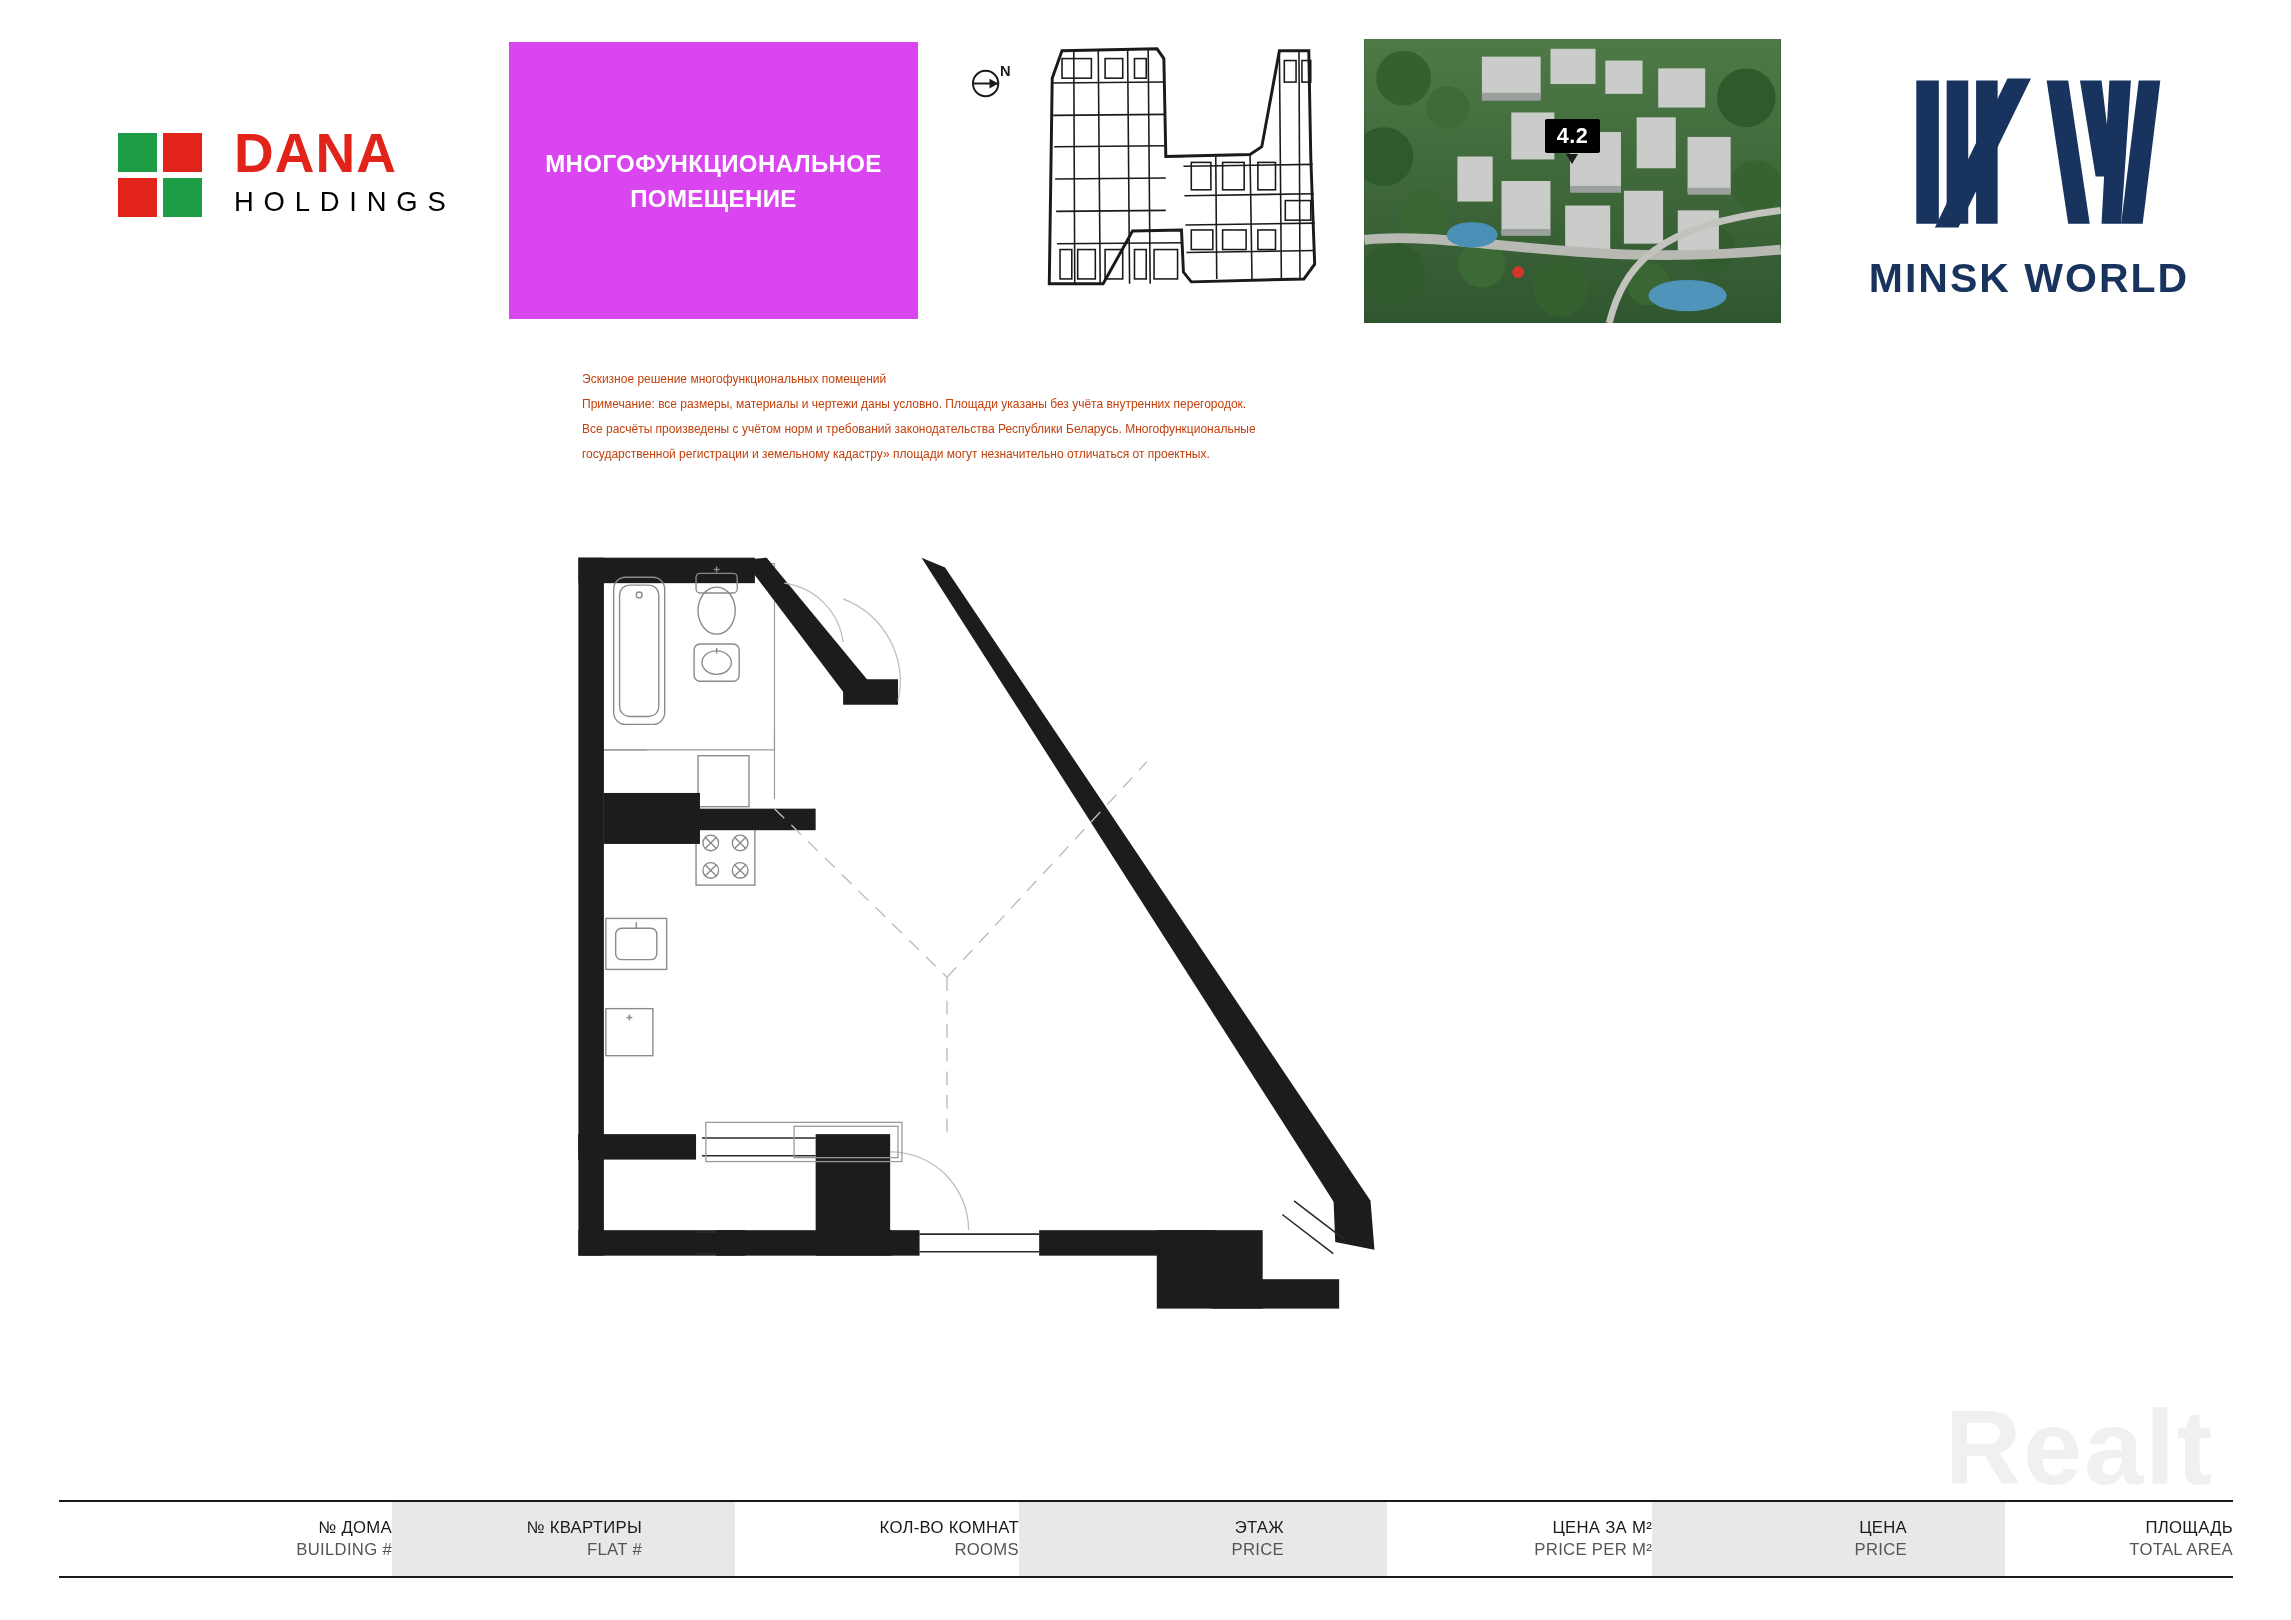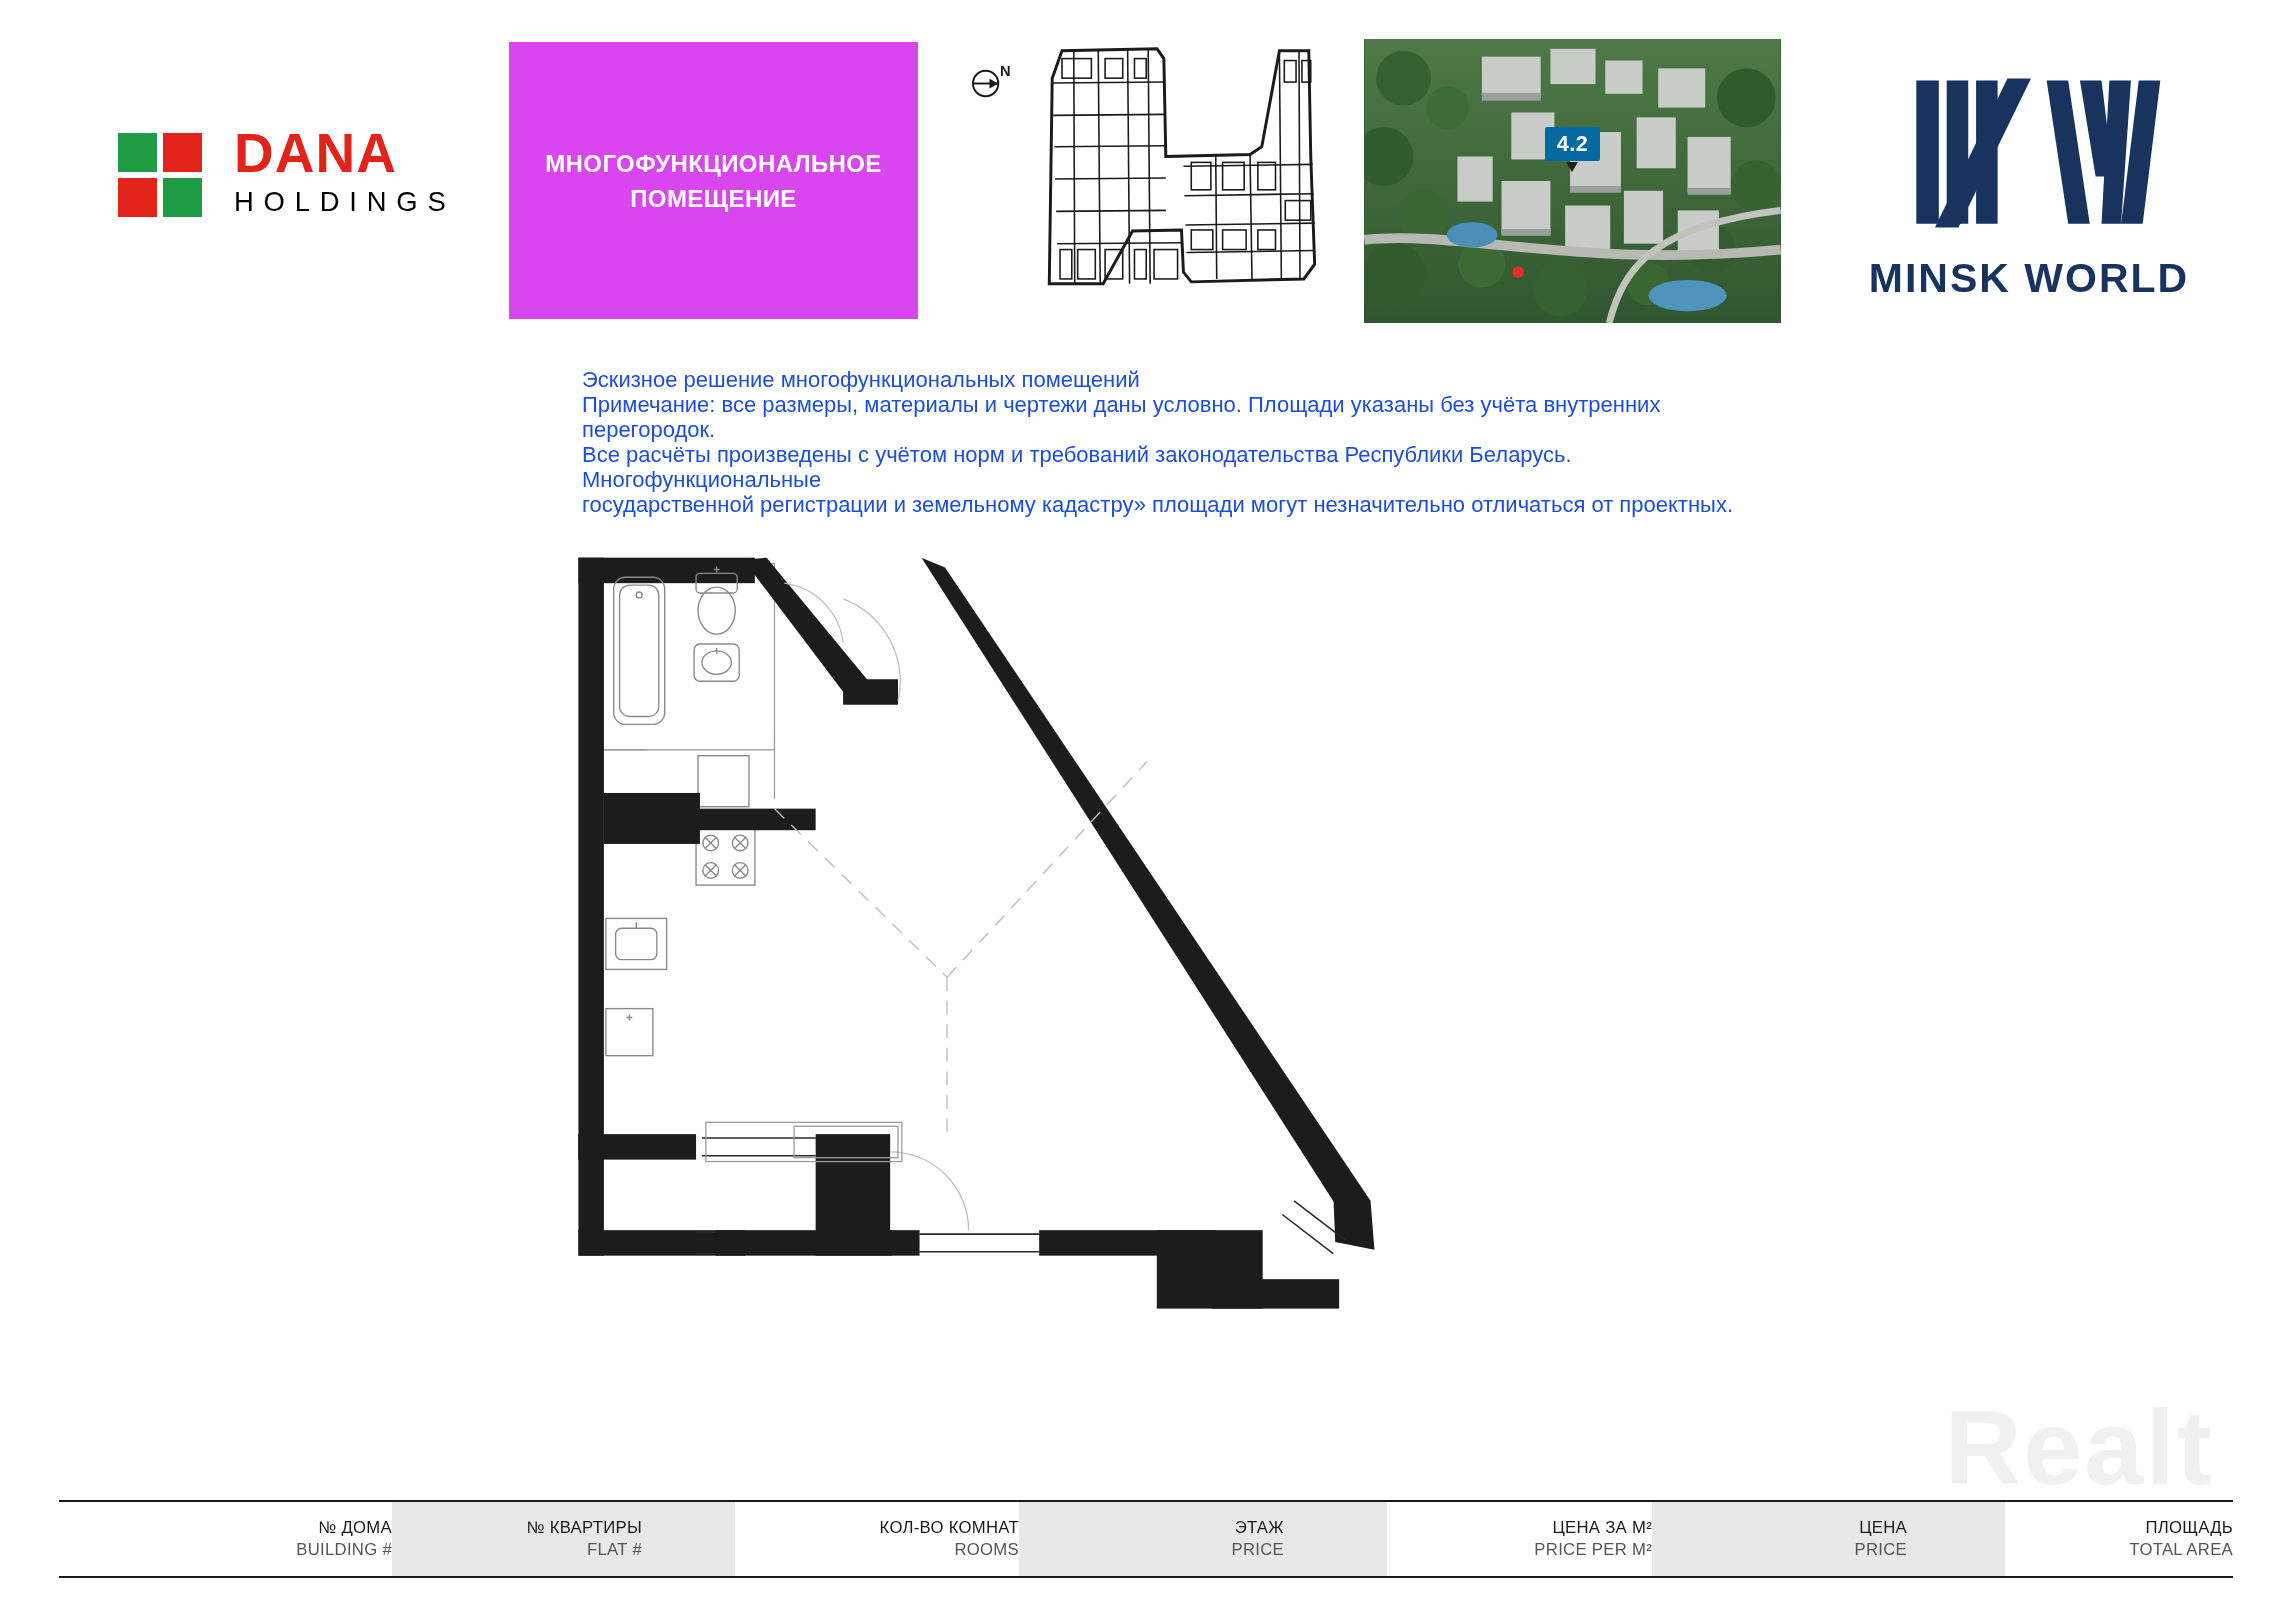--- a/index.html
+++ b/index.html
@@ -122,22 +122,22 @@
     left: 1364px;
     top: 39px;
     width: 417px;
     height: 284px;
     overflow: hidden;
     background: #2f4f34;
   }
   .aerial-badge {
     position: absolute;
     left: 181px;
-    top: 88px;
-    background: #0369a1;
+    top: 80px;
+    background: #000000;
     color: #ffffff;
     font-size: 21.6px;
     font-weight: bold;
     padding: 3.9px 11.8px;
     border-radius: 2px;
     letter-spacing: 0.5px;
   }
   .aerial-badge:after {
     content: "";
     position: absolute;
@@ -169,23 +169,23 @@
     letter-spacing: 2px;
     color: #17335e;
   }
 
   
   .note {
     position: absolute;
     left: 582px;
     top: 367px;
     width: 1176px;
-    font-size: 22px;
+    font-size: 12px;
     line-height: 25px;
-    color: #1d4ed8;
+    color: #c2410c;
   }
   .note div { white-space: normal; }
 
   
   .floorplan {
     position: absolute;
     left: 549px;
     top: 534px;
     width: 1196px;
     height: 863px;

